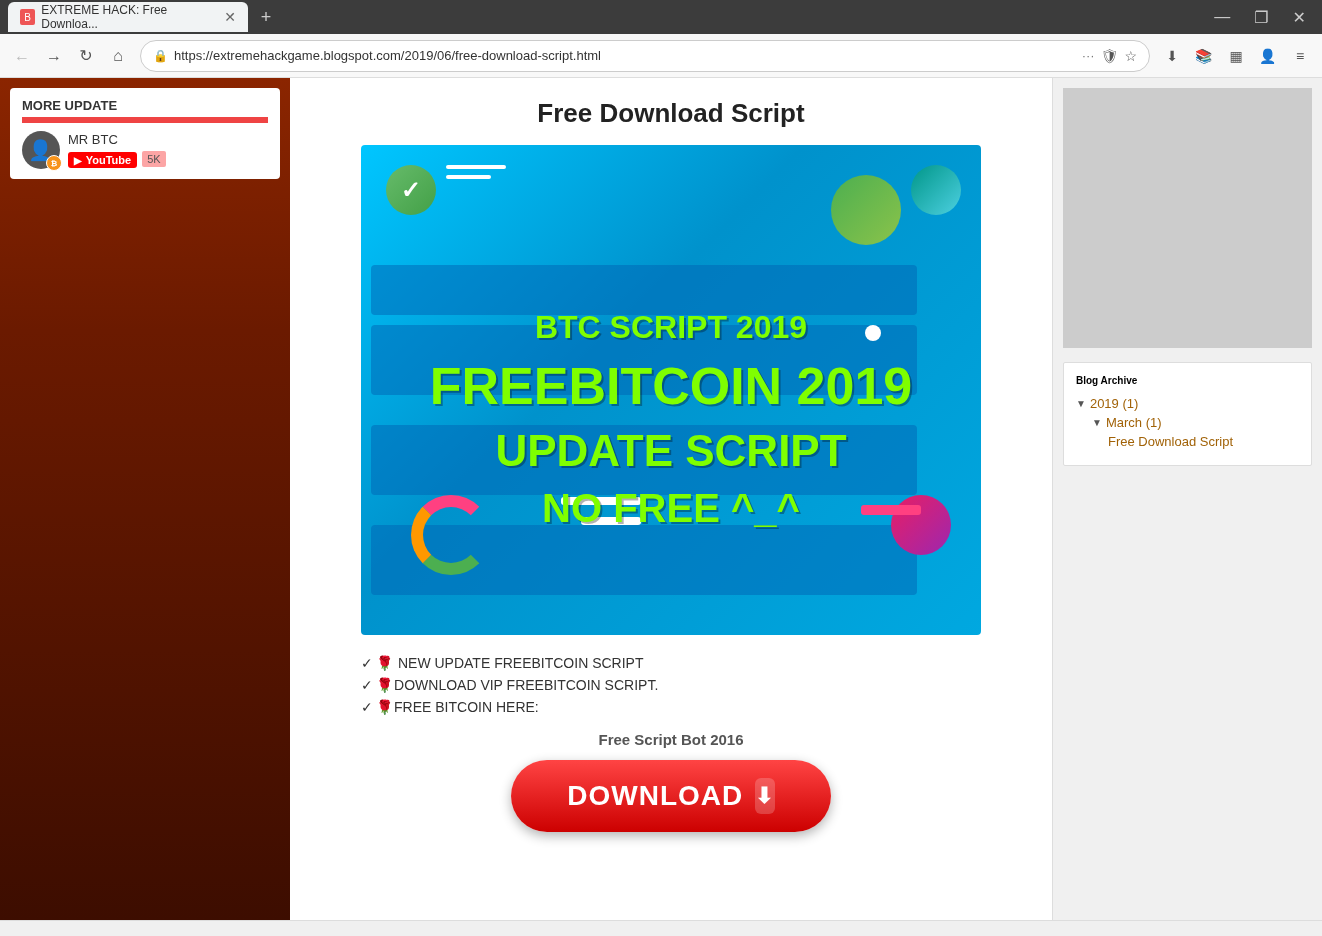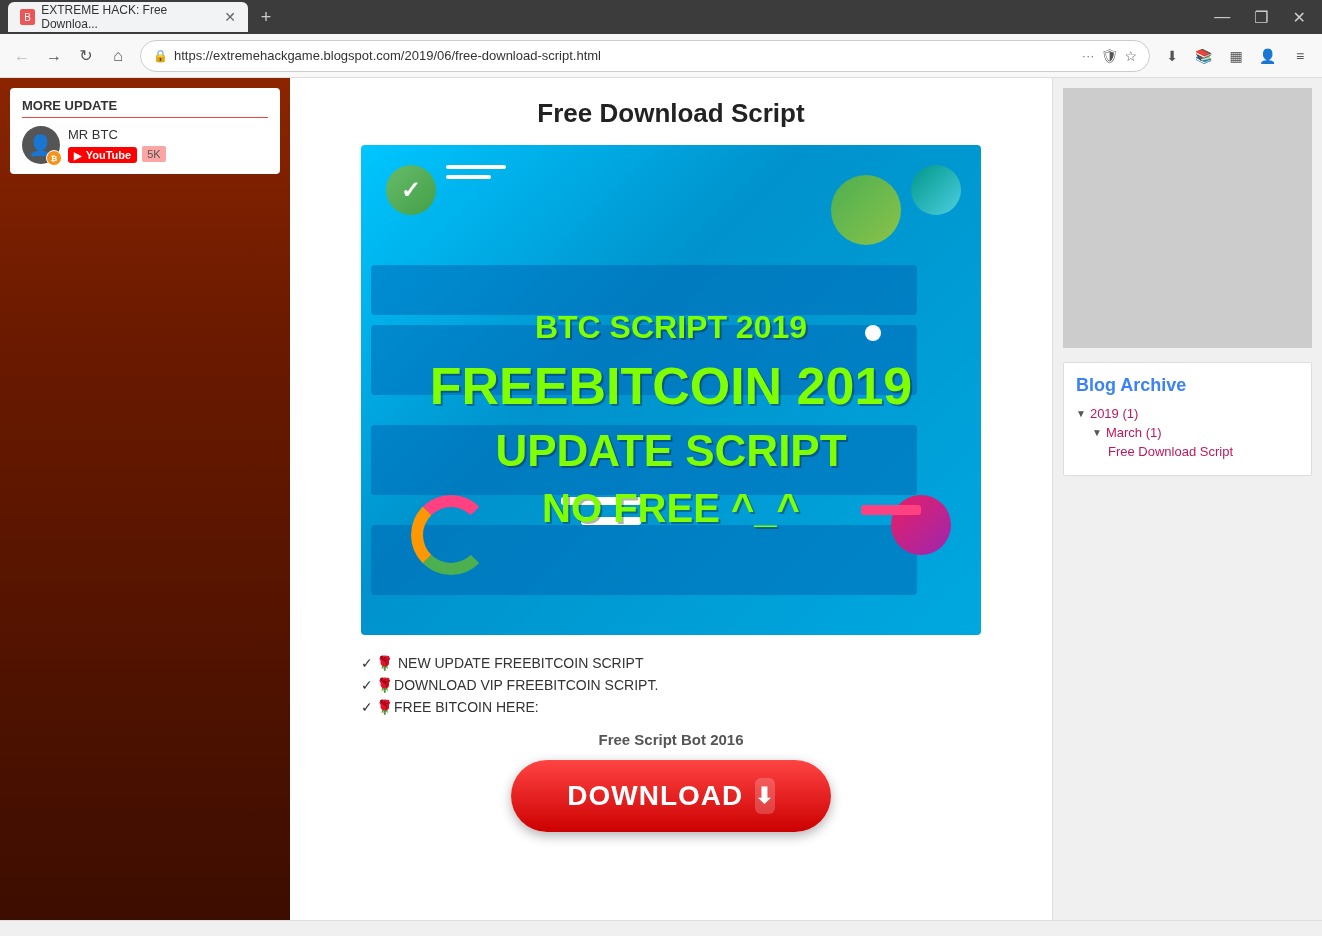--- a/index.html
+++ b/index.html
@@ -76,21 +76,21 @@
       background: linear-gradient(180deg, #8B2500 0%, #6B1A00 30%, #3d0d00 100%);
       display: flex;
       flex-direction: column;
       padding: 10px;
     }
     .more-update-widget {
       background: white;
       border-radius: 4px;
       padding: 10px 12px;
     }
-    .widget-title { font-size: 13px; font-weight: bold; color: #333; margin-bottom: 8px; border-bottom: 1px solid #ef4444; padding-bottom: 4px; }
+    .widget-title { font-size: 13px; font-weight: bold; color: #333; margin-bottom: 8px; border-bottom: 6px solid #ef4444; padding-bottom: 4px; }
     .author-row { display: flex; align-items: center; gap: 8px; }
     .avatar-wrap { position: relative; }
     .avatar-circle {
       width: 38px; height: 38px; border-radius: 50%;
       background: #555; display: flex; align-items: center; justify-content: center; color: white; font-size: 20px;
     }
     .btc-badge {
       position: absolute; bottom: -2px; right: -2px;
       width: 16px; height: 16px; border-radius: 50%;
       background: #f7931a; display: flex; align-items: center; justify-content: center;
@@ -240,23 +240,23 @@
       margin-bottom: 14px;
       display: flex; align-items: center; justify-content: center;
       color: #888; font-size: 13px;
     }
     .blog-archive-widget {
       background: white;
       border: 1px solid #ddd;
       padding: 12px;
       border-radius: 2px;
     }
-    .widget-heading { font-size: 18px; font-weight: bold; color: #3b82f6; margin-bottom: 10px; }
+    .widget-heading { font-size: 10px; font-weight: bold; color: #000000; margin-bottom: 10px; }
     .archive-item { font-size: 13px; color: #555; margin-bottom: 4px; display: flex; align-items: center; gap: 4px; }
-    .archive-link { color: #be185d; text-decoration: none; font-size: 13px; }
+    .archive-link { color: #a16207; text-decoration: none; font-size: 13px; }
     .archive-indent { padding-left: 16px; }
     .archive-indent2 { padding-left: 32px; }
     .triangle { font-size: 10px; color: #555; }
 
     
     .bottom-scrollbar {
       height: 16px;
       background: #f0f0f0;
       border-top: 1px solid #ddd;
       display: flex; align-items: center;

